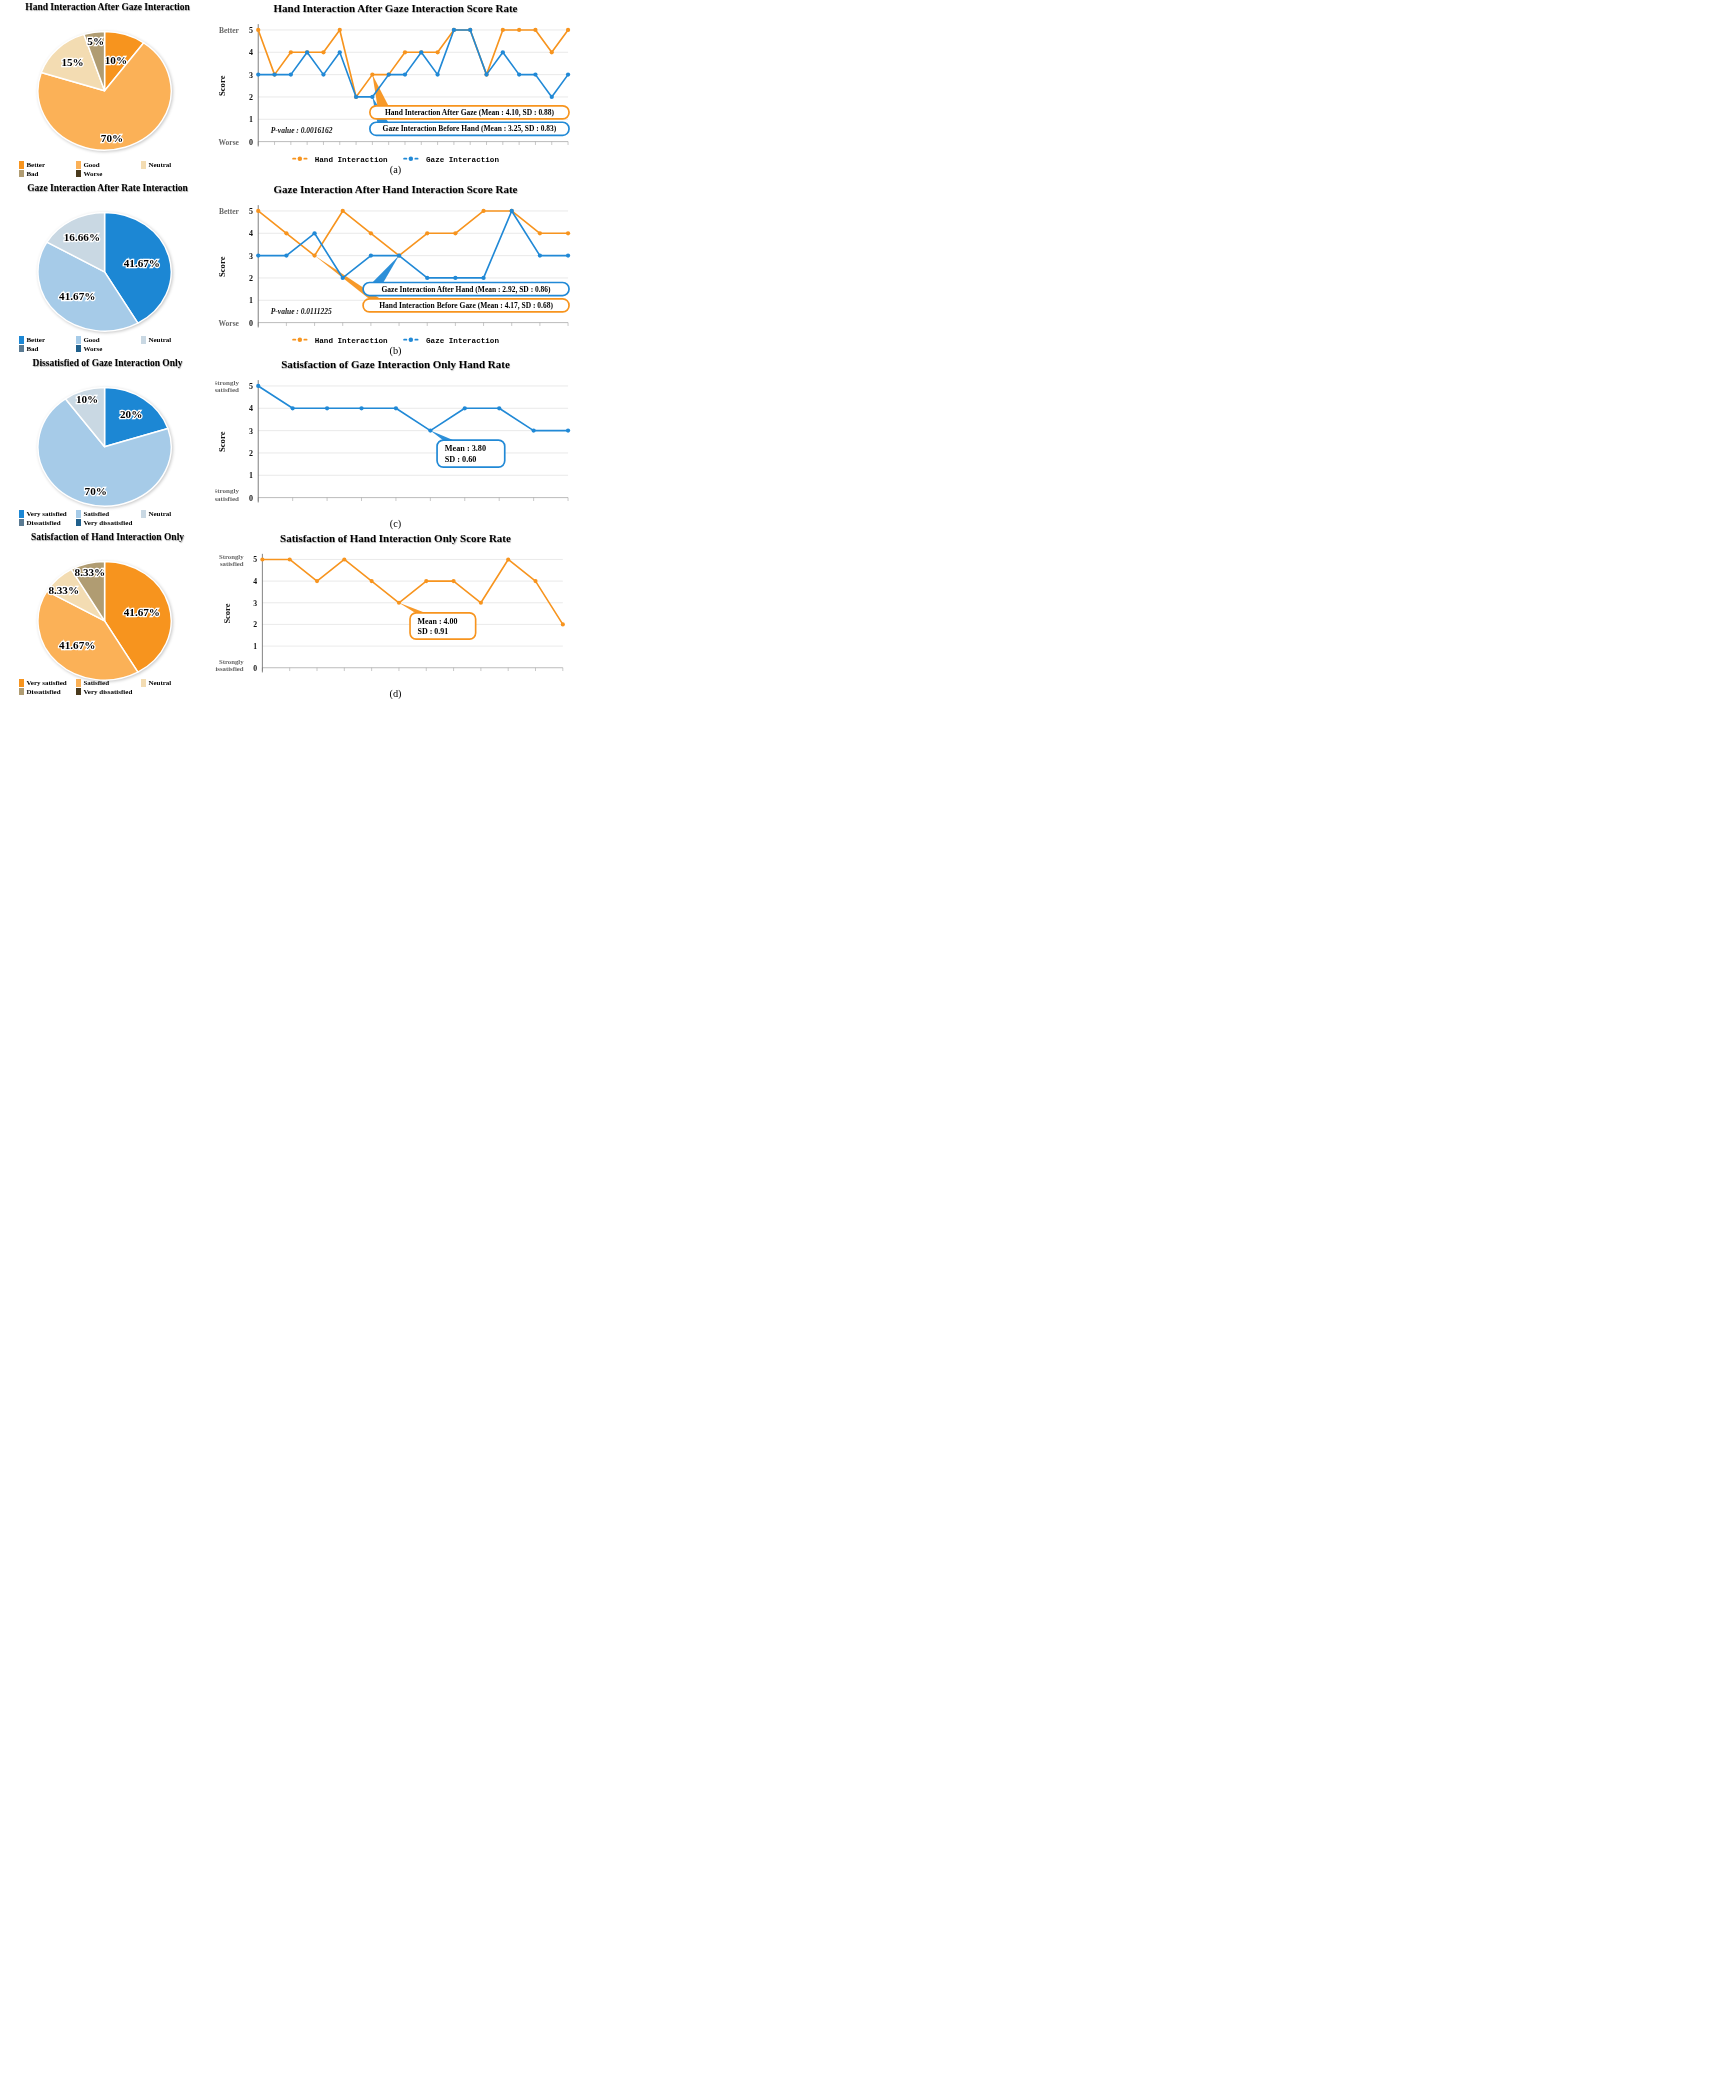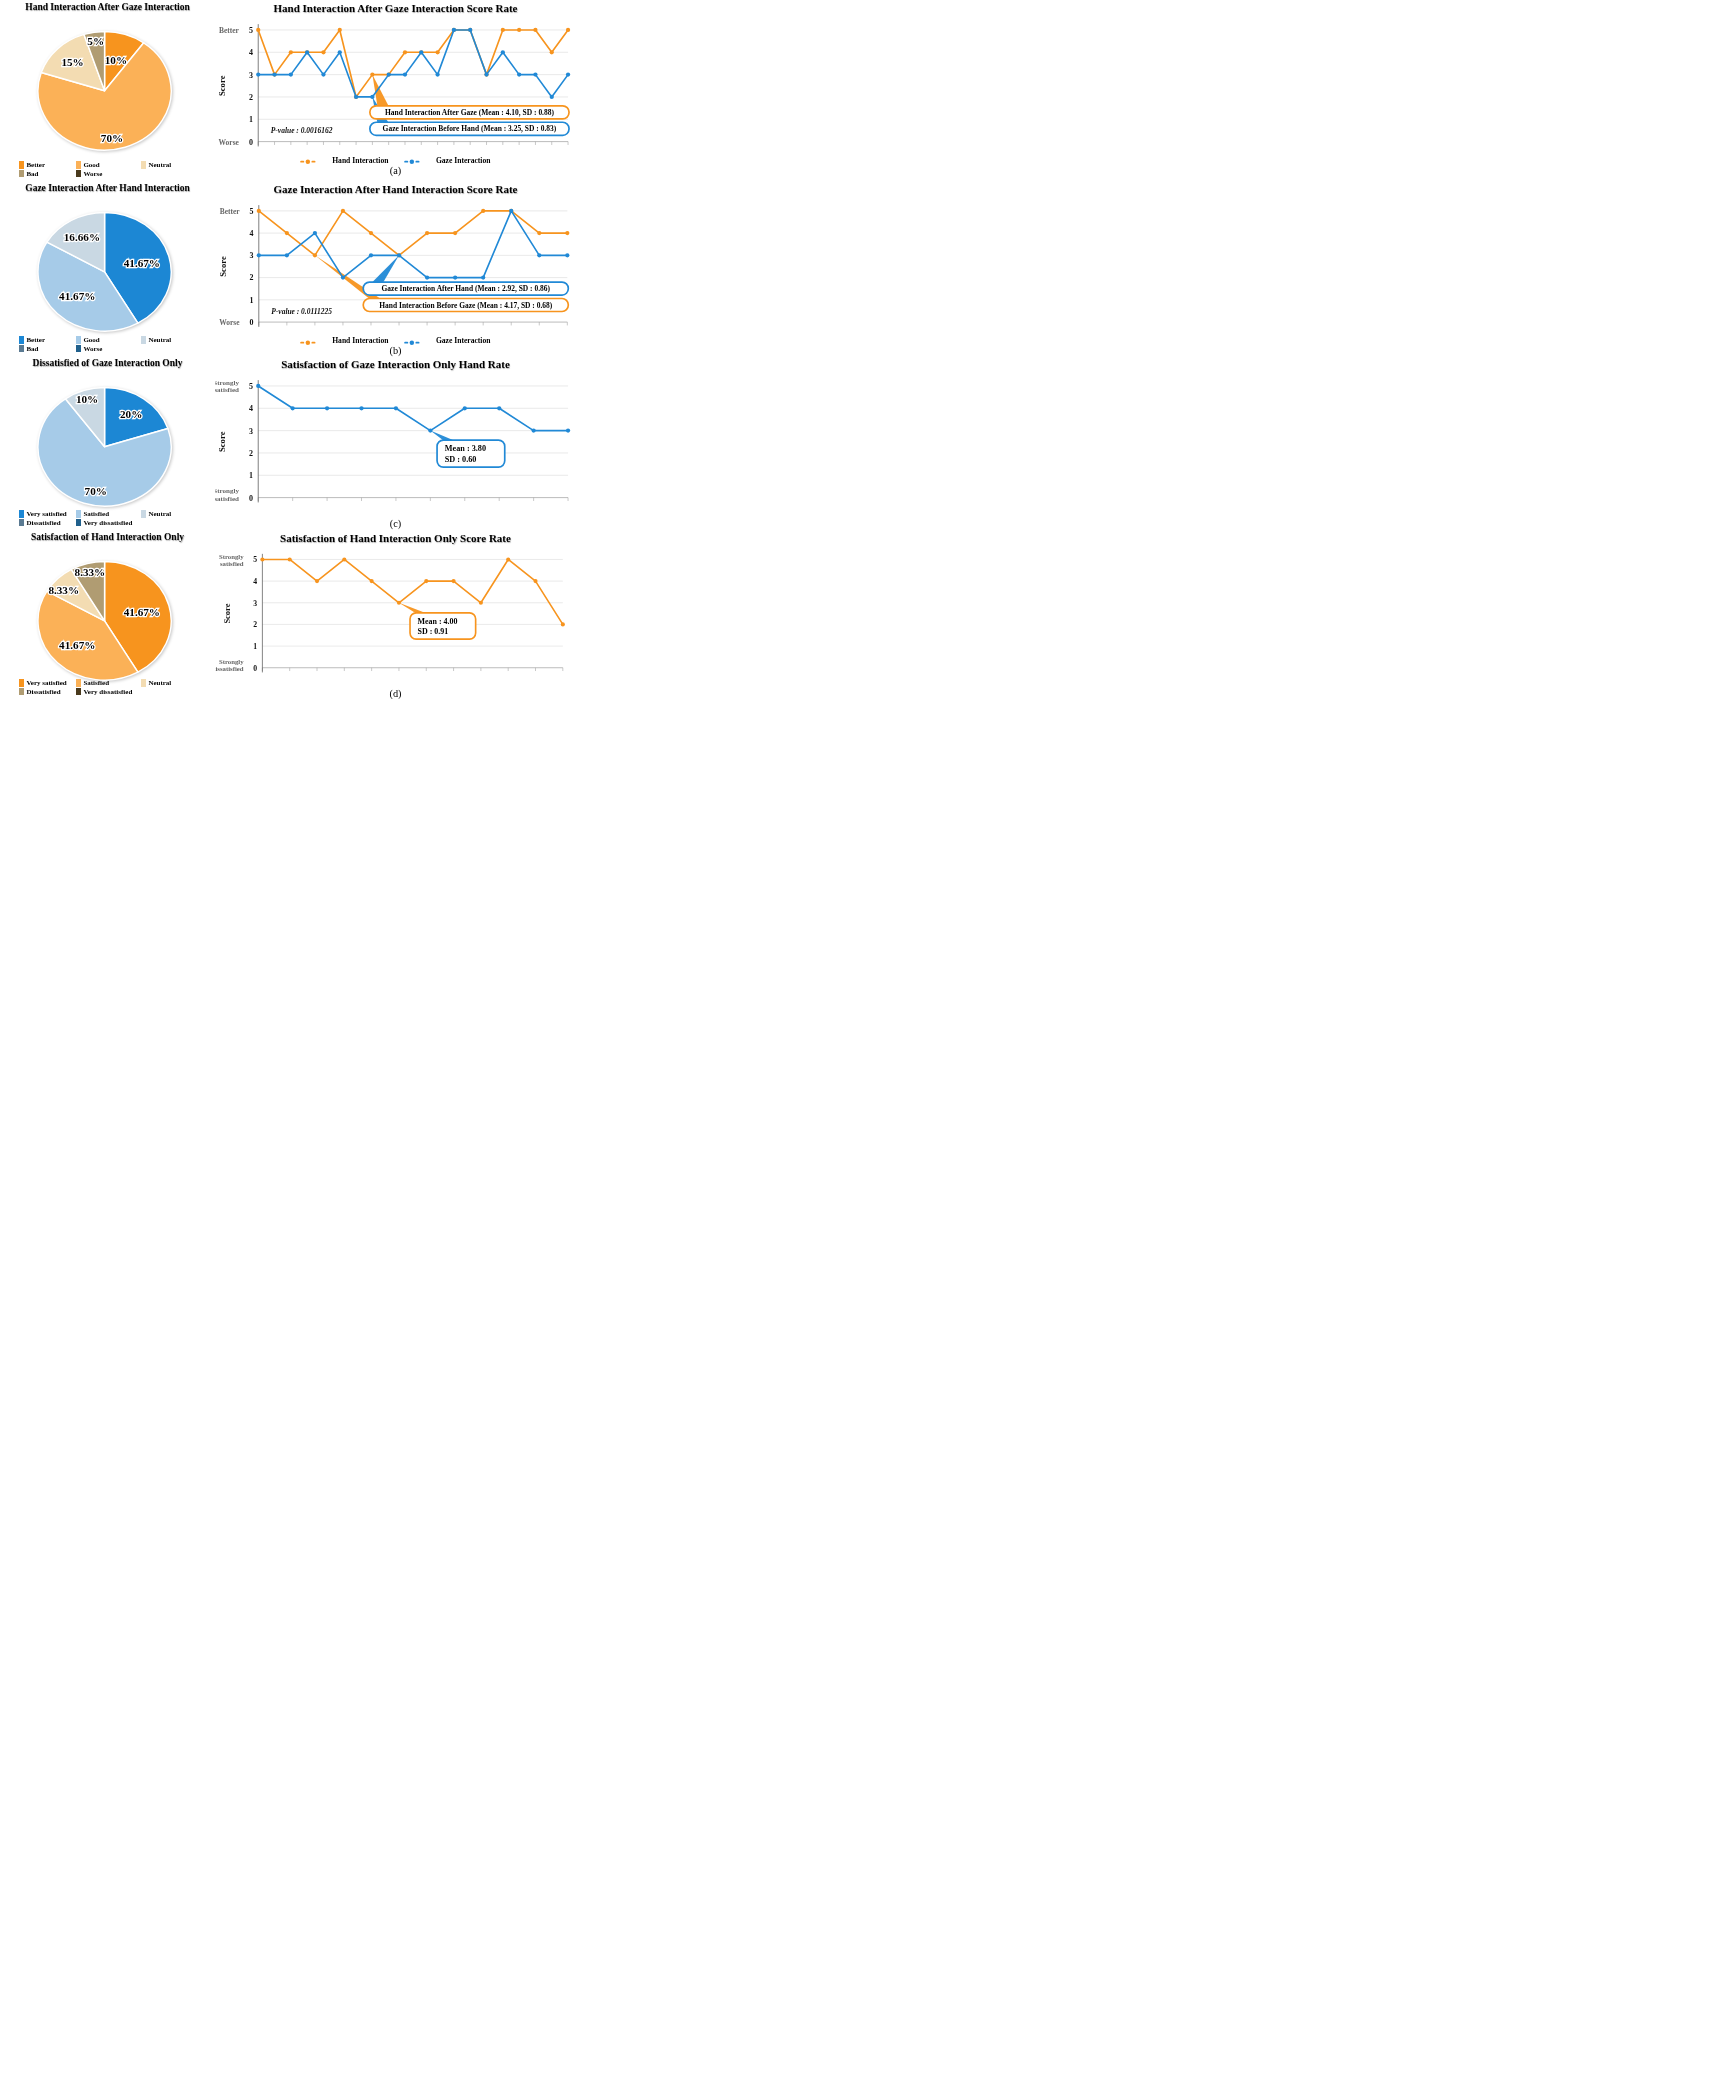--- a/index.html
+++ b/index.html
@@ -13,21 +13,21 @@
              text-shadow:0.6px 0.8px 1px rgba(0,0,0,.35);white-space:nowrap;}
   .pie-svg{display:block;margin:0 auto;width:215px;height:141px;filter:drop-shadow(1px 1.5px 1.5px rgba(0,0,0,.22));}
   .pie-legend{position:absolute;left:18.6px;bottom:3.4px;display:grid;grid-template-columns:57px 65px auto;
               row-gap:0.5px;font-weight:bold;font-size:7px;}
   .li{display:flex;align-items:center;white-space:nowrap;}
   .sw{width:5.4px;height:7.3px;margin-right:2.4px;flex:none;display:inline-block;}
   .chart-title{font-weight:bold;font-size:11px;margin-top:1.5px;text-shadow:0.6px 0.8px 1px rgba(0,0,0,.3);
                text-align:center;white-space:nowrap;}
   .line-svg{width:361px;height:145px;display:block;}
   .chart-legend{display:flex;gap:15.7px;font-weight:bold;font-size:7.6px;margin-top:-2.9px;align-items:center;}
-  .cl-item{display:flex;align-items:flex-end;gap:16px;}
+  .cl-item{display:flex;align-items:flex-start;gap:7px;font-family:Liberation Mono, monospace;}
   .marker{width:15.7px;height:5.4px;display:inline-block;}
   .caption{font-size:10.3px;margin-top:0px;text-align:center;}
   .caption-solo{margin-top:3.9px;}
 </style>
 </head>
 <body>
 
 <div class="page">
 
   <section class="row row-a">
@@ -172,21 +172,21 @@
             </svg>
             <span>Gaze Interaction</span>
           </span>
       </div>
       <div class="caption">(a)</div>
     </div>
   </section>
 
   <section class="row row-b">
     <div class="pie-panel">
-      <div class="pie-title">Gaze Interaction After Hand Interaction</div>
+      <div class="pie-title">Gaze Interaction After Rate Interaction</div>
       <svg class="pie-svg" viewBox="0 0 440 290">
           <path d="M214,160 L214,38 A137,122 0 0 1 282.47514944651857,265.6678727544571 Z" fill="#1C87D4" stroke="#fff" stroke-width="3" stroke-linejoin="round"></path>
           <path d="M214,160 L282.47514944651857,265.6678727544571 A137,122 0 0 1 95.38322330234172,98.95574864832567 Z" fill="#A6CBE8" stroke="#fff" stroke-width="3" stroke-linejoin="round"></path>
           <path d="M214,160 L95.38322330234172,98.95574864832567 A137,122 0 0 1 213.99999999999997,38 Z" fill="#C9D8E3" stroke="#fff" stroke-width="3" stroke-linejoin="round"></path>
           <text x="290.7546193775726" y="149.69312195022212" text-anchor="middle" fill="#000" stroke="#fff" stroke-width="5" paint-order="stroke" font-family="&quot;Liberation Serif&quot;,serif" font-size="23" font-weight="bold">41.67%</text>
           <text x="157.79564636599673" y="218.01915444806133" text-anchor="middle" fill="#000" stroke="#fff" stroke-width="5" paint-order="stroke" font-family="&quot;Liberation Serif&quot;,serif" font-size="23" font-weight="bold">41.67%</text>
           <text x="167.43689837636737" y="96.14584652696918" text-anchor="middle" fill="#000" stroke="#fff" stroke-width="5" paint-order="stroke" font-family="&quot;Liberation Serif&quot;,serif" font-size="23" font-weight="bold">16.66%</text>
         </svg>
       <div class="pie-legend">
         <span class="li">

